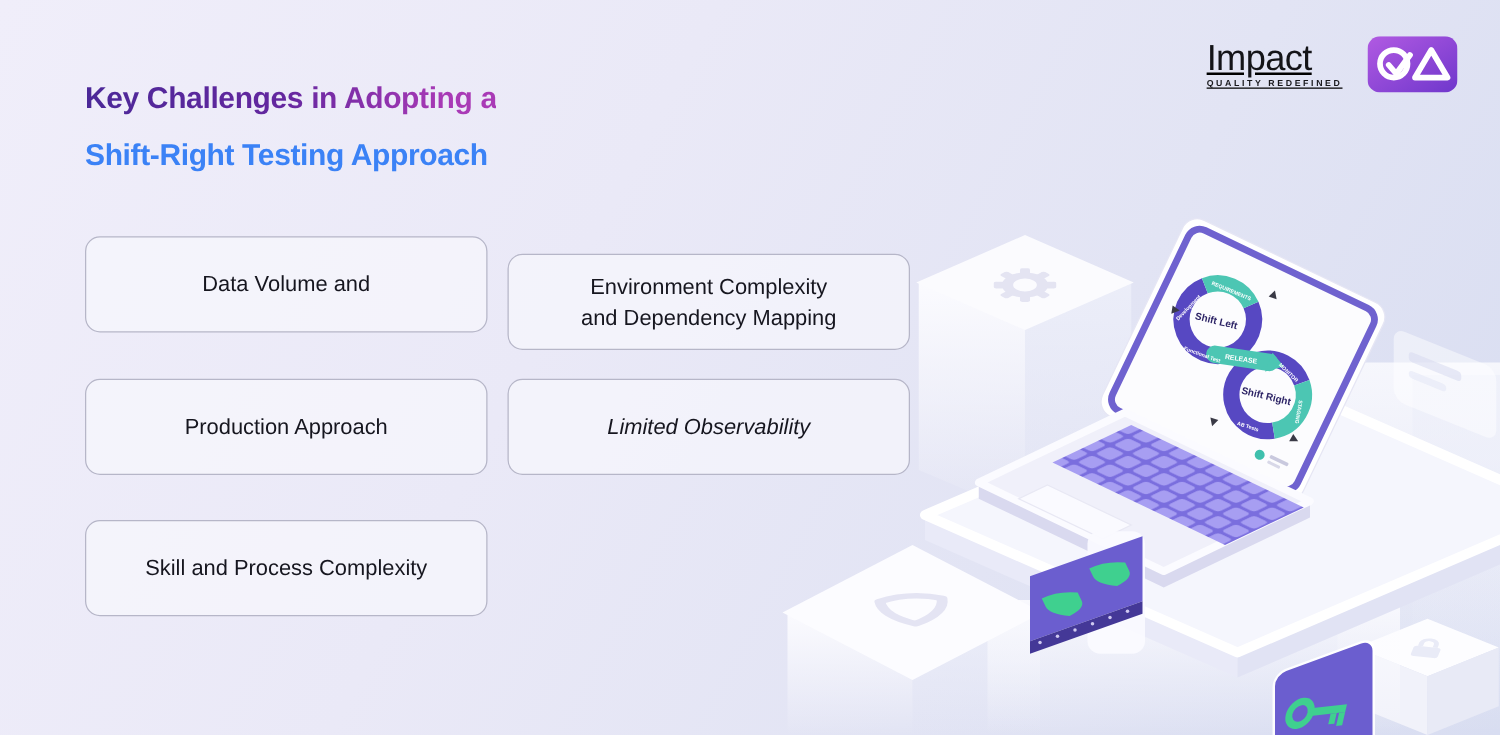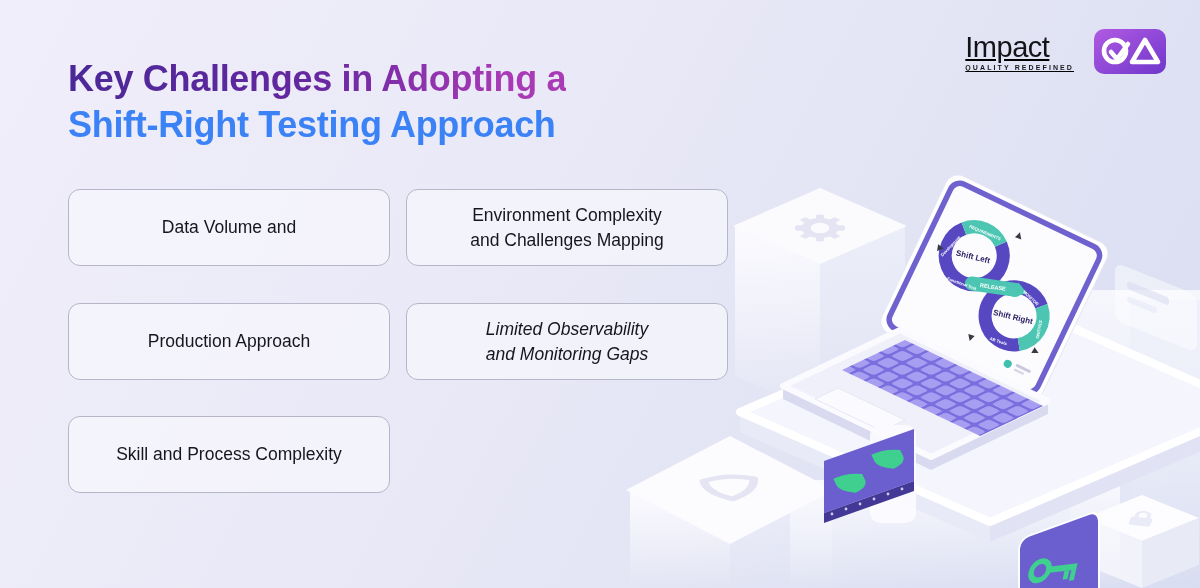--- a/index.html
+++ b/index.html
@@ -7,21 +7,21 @@
     width:1200px;height:588px;overflow:hidden;
     font-family:"Liberation Sans",sans-serif;
     background:linear-gradient(118deg,#f0eefa 0%,#eae9f7 38%,#e2e4f4 68%,#d8ddf1 100%);
     position:relative;
   }
   .stage{position:absolute;inset:0;width:1200px;height:588px;}
 
   
   .title{
     position:absolute;left:68px;top:56px;
-    font-size:36px;font-weight:700;line-height:46px;letter-spacing:-0.3px;
+    font-size:24px;font-weight:700;line-height:46px;letter-spacing:-0.3px;
     margin:0;
   }
   .title .l1{
     display:block;
     background:linear-gradient(90deg,#4b2898 0%,#64279f 48%,#a93ab6 88%);
     -webkit-background-clip:text;background-clip:text;color:transparent;
   }
   .title .l2{display:block;color:#3b82f6;}
 
   
@@ -34,21 +34,21 @@
   
   .card{
     position:absolute;width:322px;height:77px;
     background:rgba(247,247,252,0.72);
     border:1.4px solid #b6b6c8;border-radius:12px;
     display:flex;flex-direction:column;align-items:center;justify-content:center;
     font-size:17.5px;font-weight:500;color:#16161f;line-height:25px;text-align:center;
     box-sizing:border-box;
   }
   .card.c1{left:68px;top:189px;}
-  .card.c2{left:406px;top:189px;}
+  .card.c2{left:406px;top:203px;}
   .card.c3{left:68px;top:303px;}
   .card.c4{left:406px;top:303px;font-style:italic;}
   .card.c5{left:68px;top:416px;}
 
   
   .illo{position:absolute;left:600px;top:150px;width:600px;height:438px;}
 </style>
 </head>
 <body>
 
@@ -76,28 +76,27 @@
       <polyline points="17,23 23,30 34,15" fill="none" stroke="#ffffff" stroke-width="4.6" stroke-linecap="round" stroke-linejoin="round"></polyline>
       <path d="M 38,33 L 51,11 L 64,33 Z" fill="none" stroke="#ffffff" stroke-width="4.6" stroke-linejoin="round"></path>
     </svg>
   </div>
 
   <div class="card c1">
     <span>Data Volume and</span>
   </div>
   <div class="card c2">
     <span>Environment Complexity</span>
-    <span>and Challenges Mapping</span>
+    <span>and Dependency Mapping</span>
   </div>
   <div class="card c3">
     <span>Production Approach</span>
   </div>
   <div class="card c4">
     <span>Limited Observability</span>
-    <span>and Monitoring Gaps</span>
   </div>
   <div class="card c5">
     <span>Skill and Process Complexity</span>
   </div>
 
   <svg class="illo" width="600" height="438" viewBox="0 0 600 438">
     <defs>
       <linearGradient id="fadeV" x1="0" y1="0" x2="0" y2="1">
         <stop offset="0" stop-color="#fcfcff" stop-opacity="0.95"></stop>
         <stop offset="1" stop-color="#fcfcff" stop-opacity="0"></stop>

